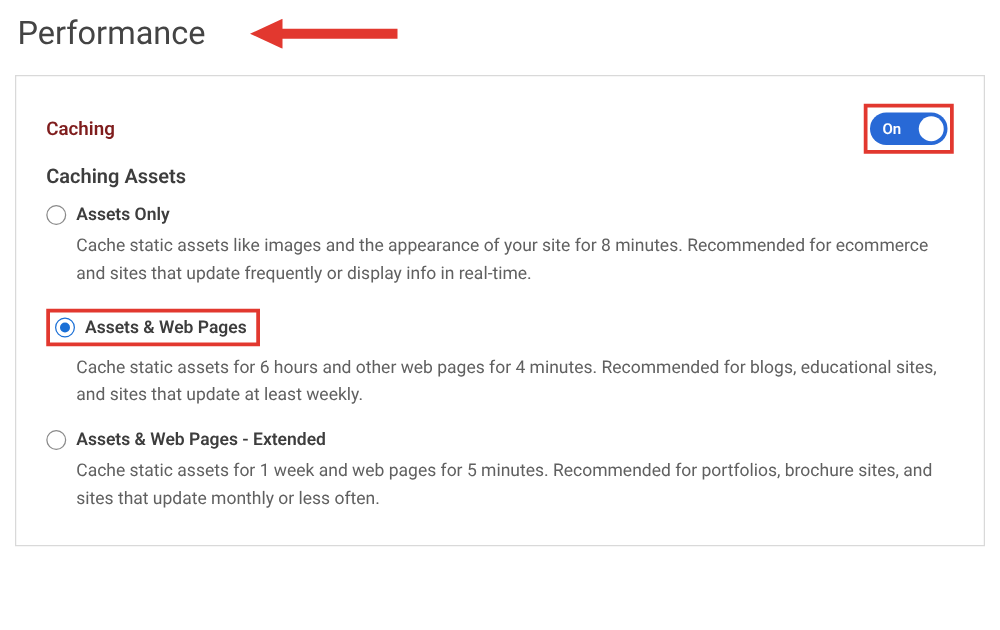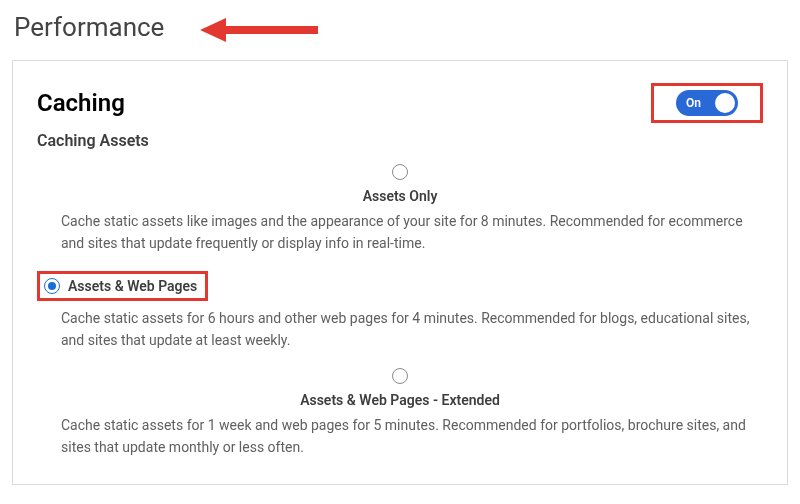--- a/index.html
+++ b/index.html
@@ -5,21 +5,21 @@
     * { box-sizing: border-box; margin: 0; padding: 0; }
     body {
       font-family: -apple-system, BlinkMacSystemFont, "Segoe UI", Roboto, Arial, sans-serif;
       background: #fff;
       color: #444;
       width: 800px;
       padding: 12px;
     }
     .page-title-row {
       display: flex;
-      align-items: flex-end;
+      align-items: center;
       gap: 36px;
       margin-bottom: 18px;
       padding-left: 2px;
     }
     .page-title {
       font-size: 26px;
       font-weight: 400;
       color: #444;
     }
     .arrow-annot {
@@ -33,27 +33,27 @@
       padding: 22px 24px 10px 24px;
       background: #fff;
     }
     .section-header {
       display: flex;
       align-items: center;
       justify-content: space-between;
       margin-bottom: 8px;
     }
     .section-title {
-      font-size: 24px;
+      font-size: 15px;
       font-weight: 600;
-      color: #000000;
+      color: #7f1d1d;
     }
     .toggle-wrap {
       border: 3px solid #e2382f;
-      padding: 4px 22px;
+      padding: 4px 2px;
       display: inline-flex;
       align-items: center;
     }
     .toggle {
       width: 62px;
       height: 26px;
       border-radius: 13px;
       background: #2869d6;
       position: relative;
       display: flex;
@@ -85,24 +85,23 @@
       font-size: 16px;
       font-weight: 600;
       color: #3d3d3d;
       margin-bottom: 14px;
     }
     .option {
       margin-bottom: 16px;
     }
     .option-head {
       display: flex;
-      align-items: center;
+      align-items: flex-end;
       gap: 8px;
       margin-bottom: 6px;
-      flex-direction: column;
     }
     .radio {
       width: 16px;
       height: 16px;
       border: 1.5px solid #8a8a8a;
       border-radius: 50%;
       display: inline-flex;
       align-items: center;
       justify-content: center;
       flex-shrink: 0;

